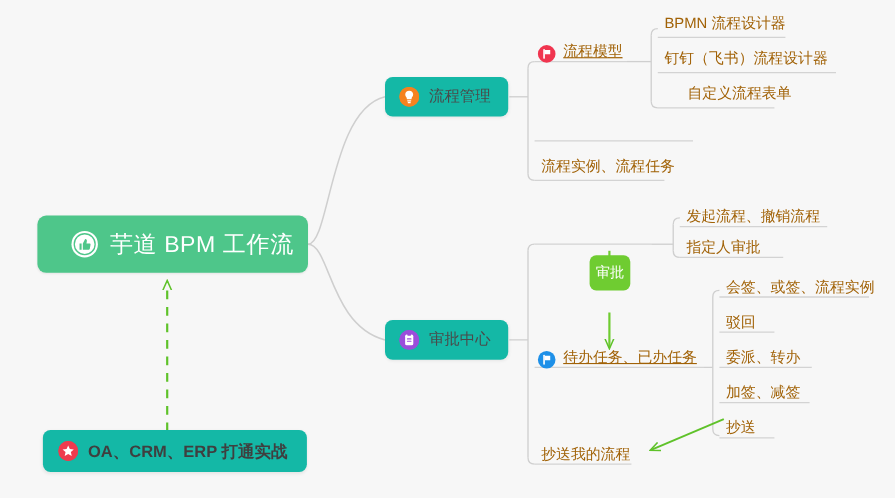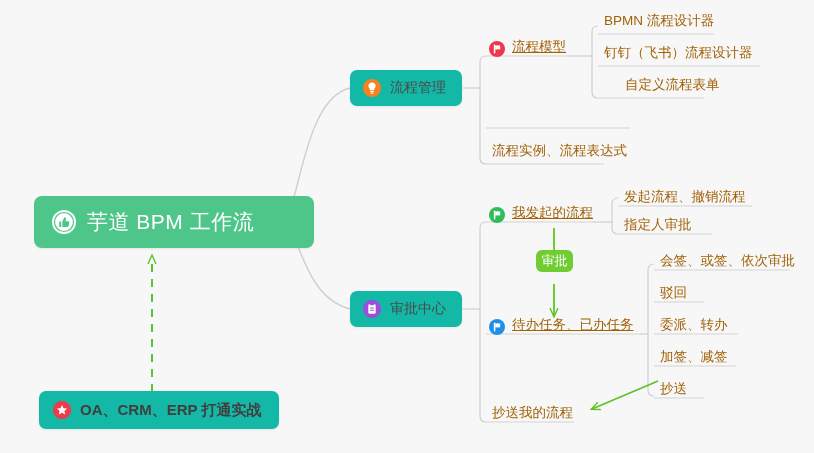--- a/index.html
+++ b/index.html
@@ -19,27 +19,28 @@
     position: absolute;
     left: 0; top: 0;
     width: 814px; height: 453px;
     pointer-events: none;
   }
 
   
   .root-node {
     position: absolute;
     left: 34px; top: 196px;
-    width: 280px; height: 52px;
+    width: 246px; height: 52px;
     background: #4ec68a;
     border-radius: 8px;
     display: flex;
     align-items: center;
     padding-left: 18px;
     box-shadow: 0 1px 2px rgba(0,0,0,0.07);
+    justify-content: center;
   }
   .root-label {
     color: #ffffff;
     font-size: 21px;
     letter-spacing: 0.5px;
     margin-left: 11px;
     white-space: nowrap;
   }
 
   
@@ -217,70 +218,60 @@
     <span>BPMN 流程设计器</span>
   </div>
   <div class="leaf" style="left:598px; top:44px;">
     <span>钉钉（飞书）流程设计器</span>
   </div>
   <div class="leaf" style="left:598px; top:76px;margin-left:21px;">
     <span>自定义流程表单</span>
   </div>
 
   <div class="leaf" style="left:486px; top:142px;">
-    <span>流程实例、流程表达式</span>
+    <span>流程实例、流程任务</span>
   </div>
 
   <div class="card card-l1" style="left:350px; top:291px;">
     <span class="badge" style="background:#9b4ddb;">
       <svg width="18" height="18" viewBox="0 0 18 18">
         <circle cx="9" cy="9" r="9" fill="#9b4ddb"></circle>
         <rect x="5.3" y="4.2" width="7.4" height="9.6" rx="1.4" fill="#ffffff"></rect>
         <rect x="7.2" y="3.2" width="3.6" height="2.1" rx="0.9" fill="#9b4ddb"></rect>
         <rect x="6.9" y="7.6" width="4.2" height="0.95" rx="0.47" fill="#9b4ddb"></rect>
         <rect x="6.9" y="9.8" width="4.2" height="0.95" rx="0.47" fill="#9b4ddb"></rect>
       </svg>
     </span>
     <span class="card-label">审批中心</span>
   </div>
 
-  <div class="leaf with-icon" style="left:486px; top:204px;">
-    <span class="badge badge-inline">
-      <svg width="18" height="18" viewBox="0 0 18 18">
-        <circle cx="9" cy="9" r="8" fill="#2ebd59"></circle>
-        <path d="M6.6 5.2 L6.6 12.8" stroke="#ffffff" stroke-width="1.5" stroke-linecap="round"></path>
-        <path d="M7.2 5.4 L12.2 5.4 L12.2 9.4 L7.2 9.4 Z" fill="#ffffff"></path>
-      </svg>
-    </span>
-    <span>我发起的流程</span>
-  </div>
   <div class="leaf" style="left:618px; top:216px;">
     <span>指定人审批</span>
   </div>
   <div class="leaf" style="left:618px; top:188px;">
     <span>发起流程、撤销流程</span>
   </div>
 
-  <div class="green-label" style="left:536px; top:250px; width:37px; height:22px;">
+  <div class="green-label" style="left:536px; top:232px; width:37px; height:32px;">
     <span>审批</span>
   </div>
 
   <div class="leaf with-icon" style="left:486px; top:316px;">
     <span class="badge badge-inline">
       <svg width="18" height="18" viewBox="0 0 18 18">
         <circle cx="9" cy="9" r="8" fill="#1e90e8"></circle>
         <path d="M6.6 5.2 L6.6 12.8" stroke="#ffffff" stroke-width="1.5" stroke-linecap="round"></path>
         <path d="M7.2 5.4 L12.2 5.4 L12.2 9.4 L7.2 9.4 Z" fill="#ffffff"></path>
       </svg>
     </span>
     <span>待办任务、已办任务</span>
   </div>
 
   <div class="leaf" style="left:654px; top:252px;">
-    <span>会签、或签、依次审批</span>
+    <span>会签、或签、流程实例</span>
   </div>
   <div class="leaf" style="left:654px; top:284px;">
     <span>驳回</span>
   </div>
   <div class="leaf" style="left:654px; top:316px;">
     <span>委派、转办</span>
   </div>
   <div class="leaf" style="left:654px; top:348px;">
     <span>加签、减签</span>
   </div>

